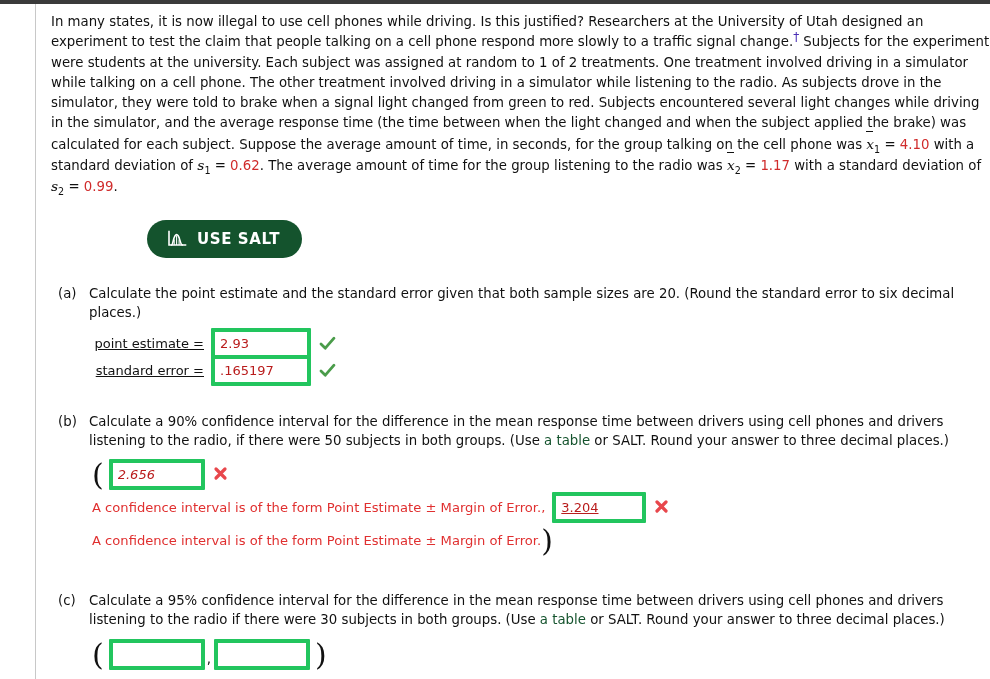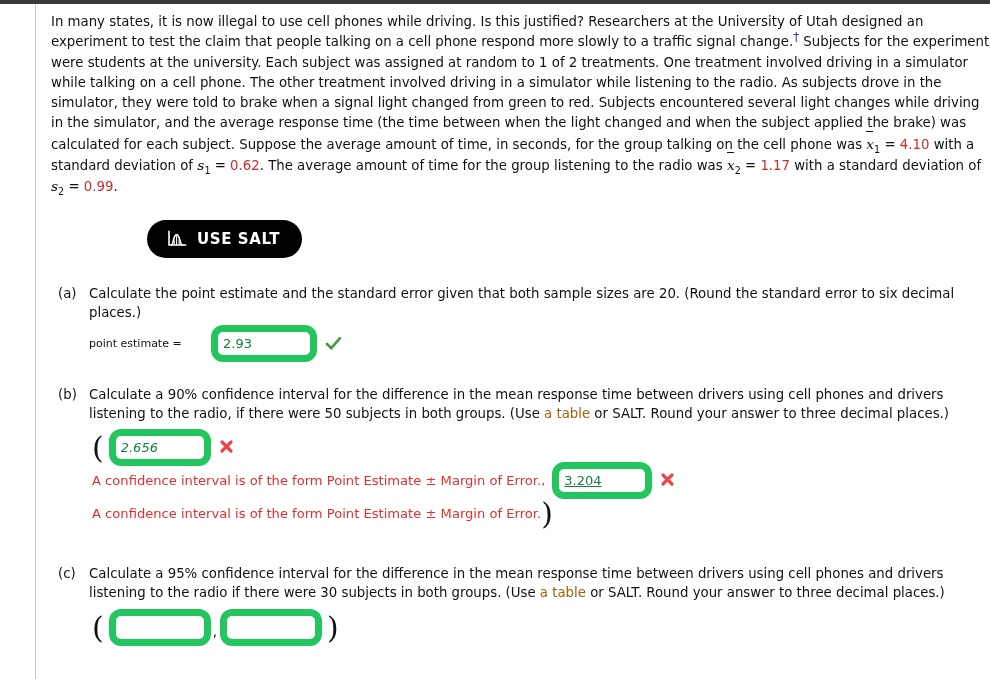--- a/index.html
+++ b/index.html
@@ -89,21 +89,21 @@
   }
   
   .salt-wrap {
     margin-top: 22px;
     padding-left: 96px;
   }
   .salt-btn {
     display: inline-flex;
     align-items: center;
     gap: 10px;
-    background: #000000;
+    background: #14532d;
     color: #ffffff;
     border: none;
     border-radius: 22px;
     padding: 10px 22px 10px 20px;
     font-family: "DejaVu Sans", "Liberation Sans", sans-serif;
     font-size: 15px;
     font-weight: bold;
     letter-spacing: 0.6px;
     cursor: pointer;
   }
@@ -125,47 +125,49 @@
   .q-body {
     flex: 1 1 auto;
   }
   .q-text {
     font-size: 13.3px;
     line-height: 19.5px;
     color: #111111;
     width: 870px;
   }
   a.tablelink {
-    color: #a16207;
+    color: #14532d;
     text-decoration: none;
   }
   
   .ans-rows { margin-top: 9px; }
   .ans-row {
     display: flex;
     align-items: center;
     height: 24px;
     margin-bottom: 3px;
   }
   .ans-label {
-    font-size: 11px;
+    font-size: 13px;
     color: #111111;
     width: 122px;
+    text-align: right;
     padding-right: 7px;
     box-sizing: border-box;
+    text-decoration: underline;
   }
   input.box {
     font-family: "DejaVu Sans", "Liberation Sans", sans-serif;
     font-size: 13px;
-    color: #15803d;
+    color: #b91c1c;
     height: 21px;
     width: 82px;
     padding: 1px 5px;
-    border: 7px solid #22c55e;
-    border-radius: 12px;
+    border: 4px solid #22c55e;
+    border-radius: 1px;
     background: #ffffff;
     box-sizing: content-box;
     outline: none;
   }
   .mark {
     display: inline-block;
     width: 17px;
     height: 17px;
     margin-left: 8px;
     flex: 0 0 17px;
@@ -244,20 +246,29 @@
       <div class="ans-rows">
         <div class="ans-row">
           <span class="ans-label">point estimate  =</span>
           <input class="box" type="text" value="2.93" style="">
           <span class="mark">
             <svg width="17" height="17" viewBox="0 0 17 17">
                   <path d="M2 9 L6.3 13.2 L15 3.2" stroke="#4a9c4a" stroke-width="2.8" fill="none" stroke-linecap="round" stroke-linejoin="round"></path>
                 </svg>
           </span>
         </div>
+        <div class="ans-row">
+          <span class="ans-label">standard error  =</span>
+          <input class="box" type="text" value=".165197" style="">
+          <span class="mark">
+            <svg width="17" height="17" viewBox="0 0 17 17">
+                  <path d="M2 9 L6.3 13.2 L15 3.2" stroke="#4a9c4a" stroke-width="2.8" fill="none" stroke-linecap="round" stroke-linejoin="round"></path>
+                </svg>
+          </span>
+        </div>
       </div>
     </div>
   </div>
 
   <div class="q">
     <div class="q-label">(b)</div>
     <div class="q-body">
       <div class="q-text"><span>Calculate a 90% confidence interval for the difference in the mean response time between drivers using cell phones and drivers listening to the radio, if there were 50 subjects in both groups. (Use </span><a class="tablelink" href="#">a table</a><span> or SALT. Round your answer to three decimal places.)</span></div>
 
       <div class="ci-block">

